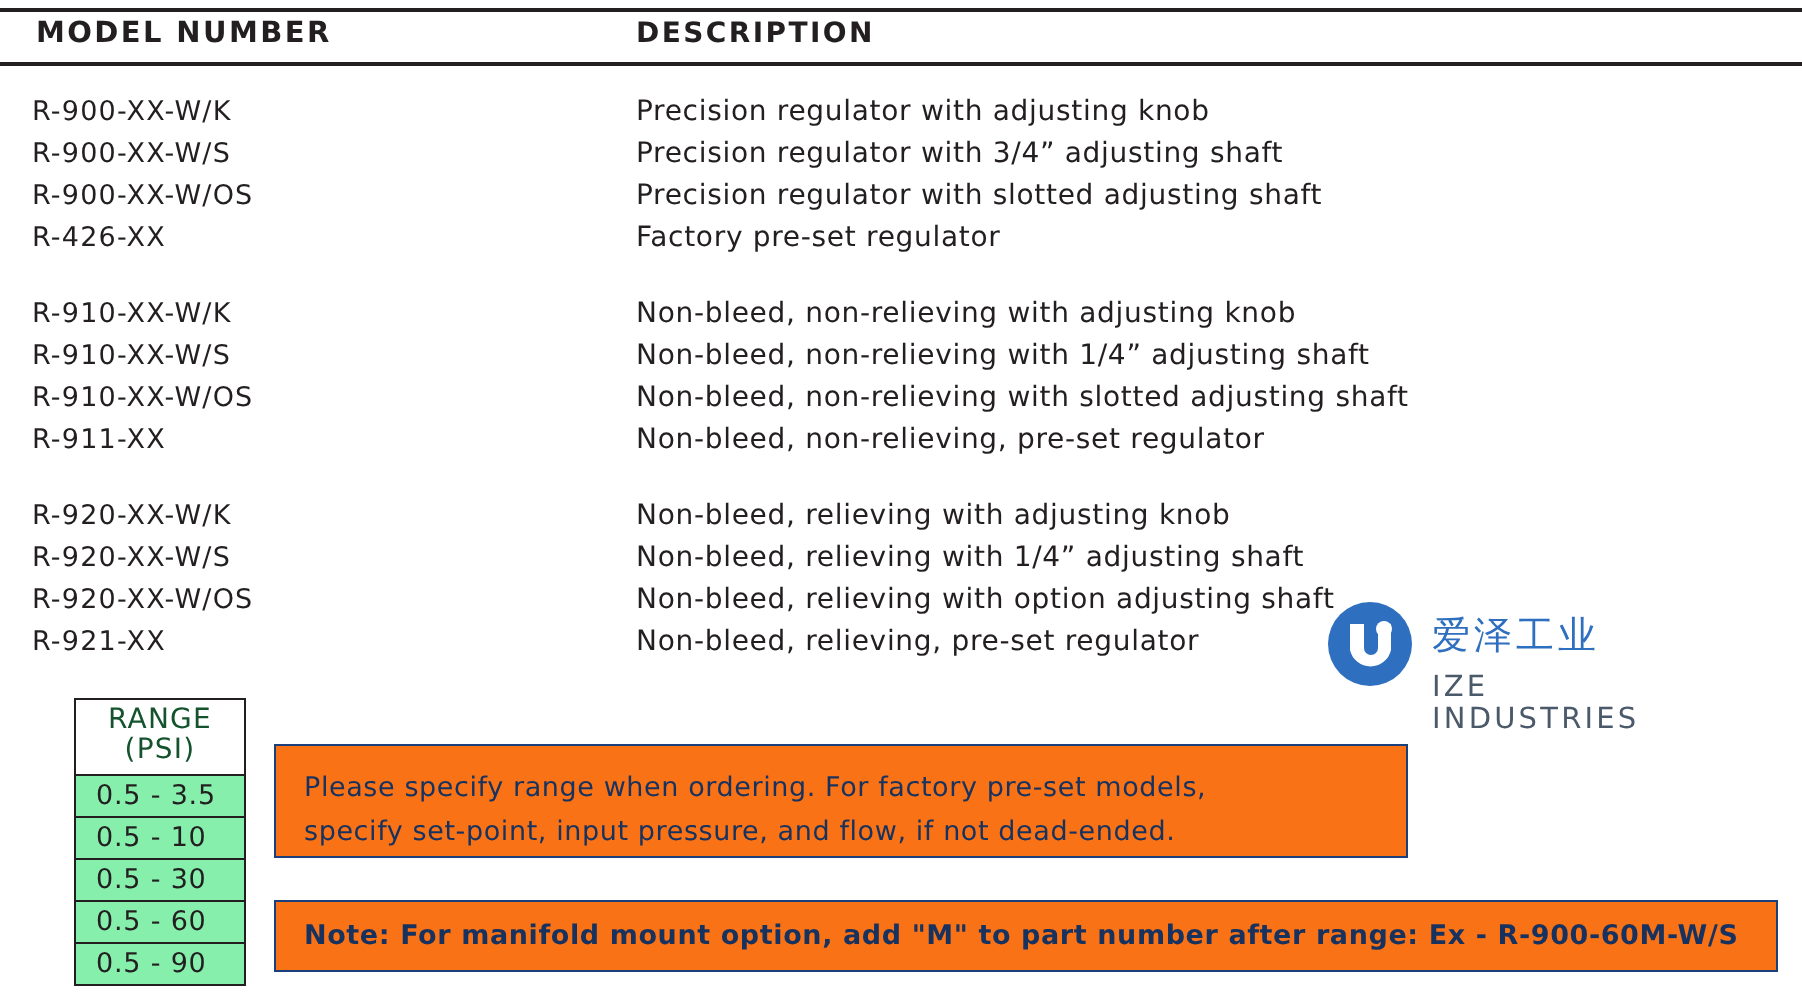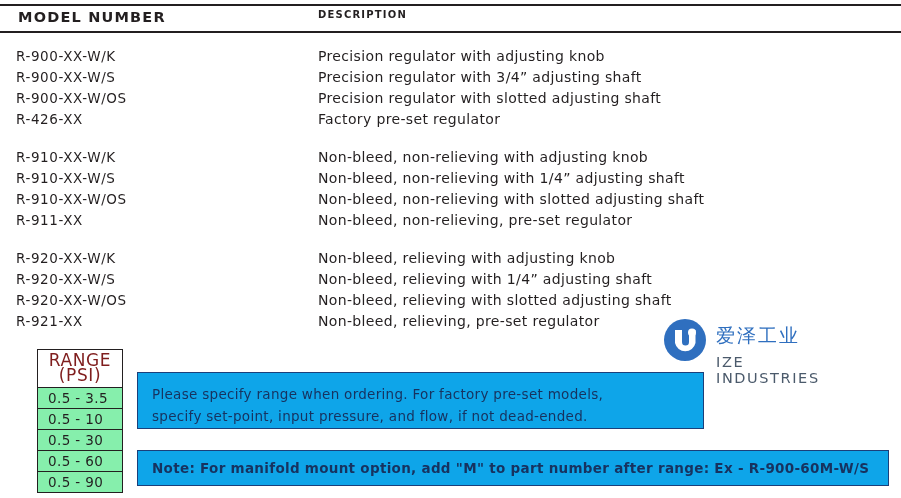--- a/index.html
+++ b/index.html
@@ -45,21 +45,21 @@
     left: 18px;
     top: 9px;
     font-size: 14.5px;
     font-weight: bold;
     letter-spacing: 1.2px;
   }
   .hdr-desc {
     position: absolute;
     left: 318px;
     top: 9px;
-    font-size: 10px;
+    font-size: 14px;
     font-weight: bold;
     letter-spacing: 1.2px;
   }
 
   
   .row {
     position: absolute;
     left: 0;
     height: 20px;
     white-space: nowrap;
@@ -86,42 +86,42 @@
     position: absolute;
     left: 37px;
     top: 349px;
     width: 86px;
     border: 1.5px solid #231f20;
     box-sizing: border-box;
     background: #ffffff;
   }
   .range-head {
     text-align: center;
-    font-size: 17px;
+    font-size: 14px;
     letter-spacing: 0.6px;
     line-height: 15px;
     padding: 3px 0 4px 0;
     border-bottom: 1.5px solid #231f20;
-    color: #7f1d1d;
+    color: #14532d;
   }
   .range-head .l2 { display: block; }
   .range-row {
     font-size: 13.5px;
     letter-spacing: 0.4px;
     padding: 2px 0 2px 10px;
     border-bottom: 1px solid #231f20;
     color: #231f20;
     background: #86efac;
   }
   .range-row.last { border-bottom: none; }
 
   
   .note-box {
     position: absolute;
-    background: #0ea5e9;
+    background: #f97316;
     border: 1.5px solid #1b3f7a;
     box-sizing: border-box;
     color: #17325f;
   }
   .note-box .line {
     font-size: 13.5px;
     letter-spacing: 0.3px;
     white-space: nowrap;
   }
   #note-specify {
@@ -138,21 +138,21 @@
     width: 752px;
     height: 36px;
     padding: 8px 0 0 14px;
   }
   #note-manifold .line { line-height: 19px; font-weight: bold; }
 
   
   .logo {
     position: absolute;
     left: 664px;
-    top: 319px;
+    top: 301px;
     width: 190px;
     height: 62px;
   }
   .logo-mark {
     position: absolute;
     left: 0;
     top: 0;
     width: 42px;
     height: 42px;
   }
@@ -221,21 +221,21 @@
   <div class="row" style="top:250px">
     <span class="model">R-920-XX-W/K</span>
     <span class="desc">Non-bleed, relieving with adjusting knob</span>
   </div>
   <div class="row" style="top:271px">
     <span class="model">R-920-XX-W/S</span>
     <span class="desc">Non-bleed, relieving with 1/4” adjusting shaft</span>
   </div>
   <div class="row" style="top:292px">
     <span class="model">R-920-XX-W/OS</span>
-    <span class="desc">Non-bleed, relieving with slotted adjusting shaft</span>
+    <span class="desc">Non-bleed, relieving with option adjusting shaft</span>
   </div>
   <div class="row" style="top:313px">
     <span class="model">R-921-XX</span>
     <span class="desc">Non-bleed, relieving, pre-set regulator</span>
   </div>
 
   <div class="range-table">
     <div class="range-head">
       <span>RANGE</span>
       <span class="l2">(PSI)</span>

